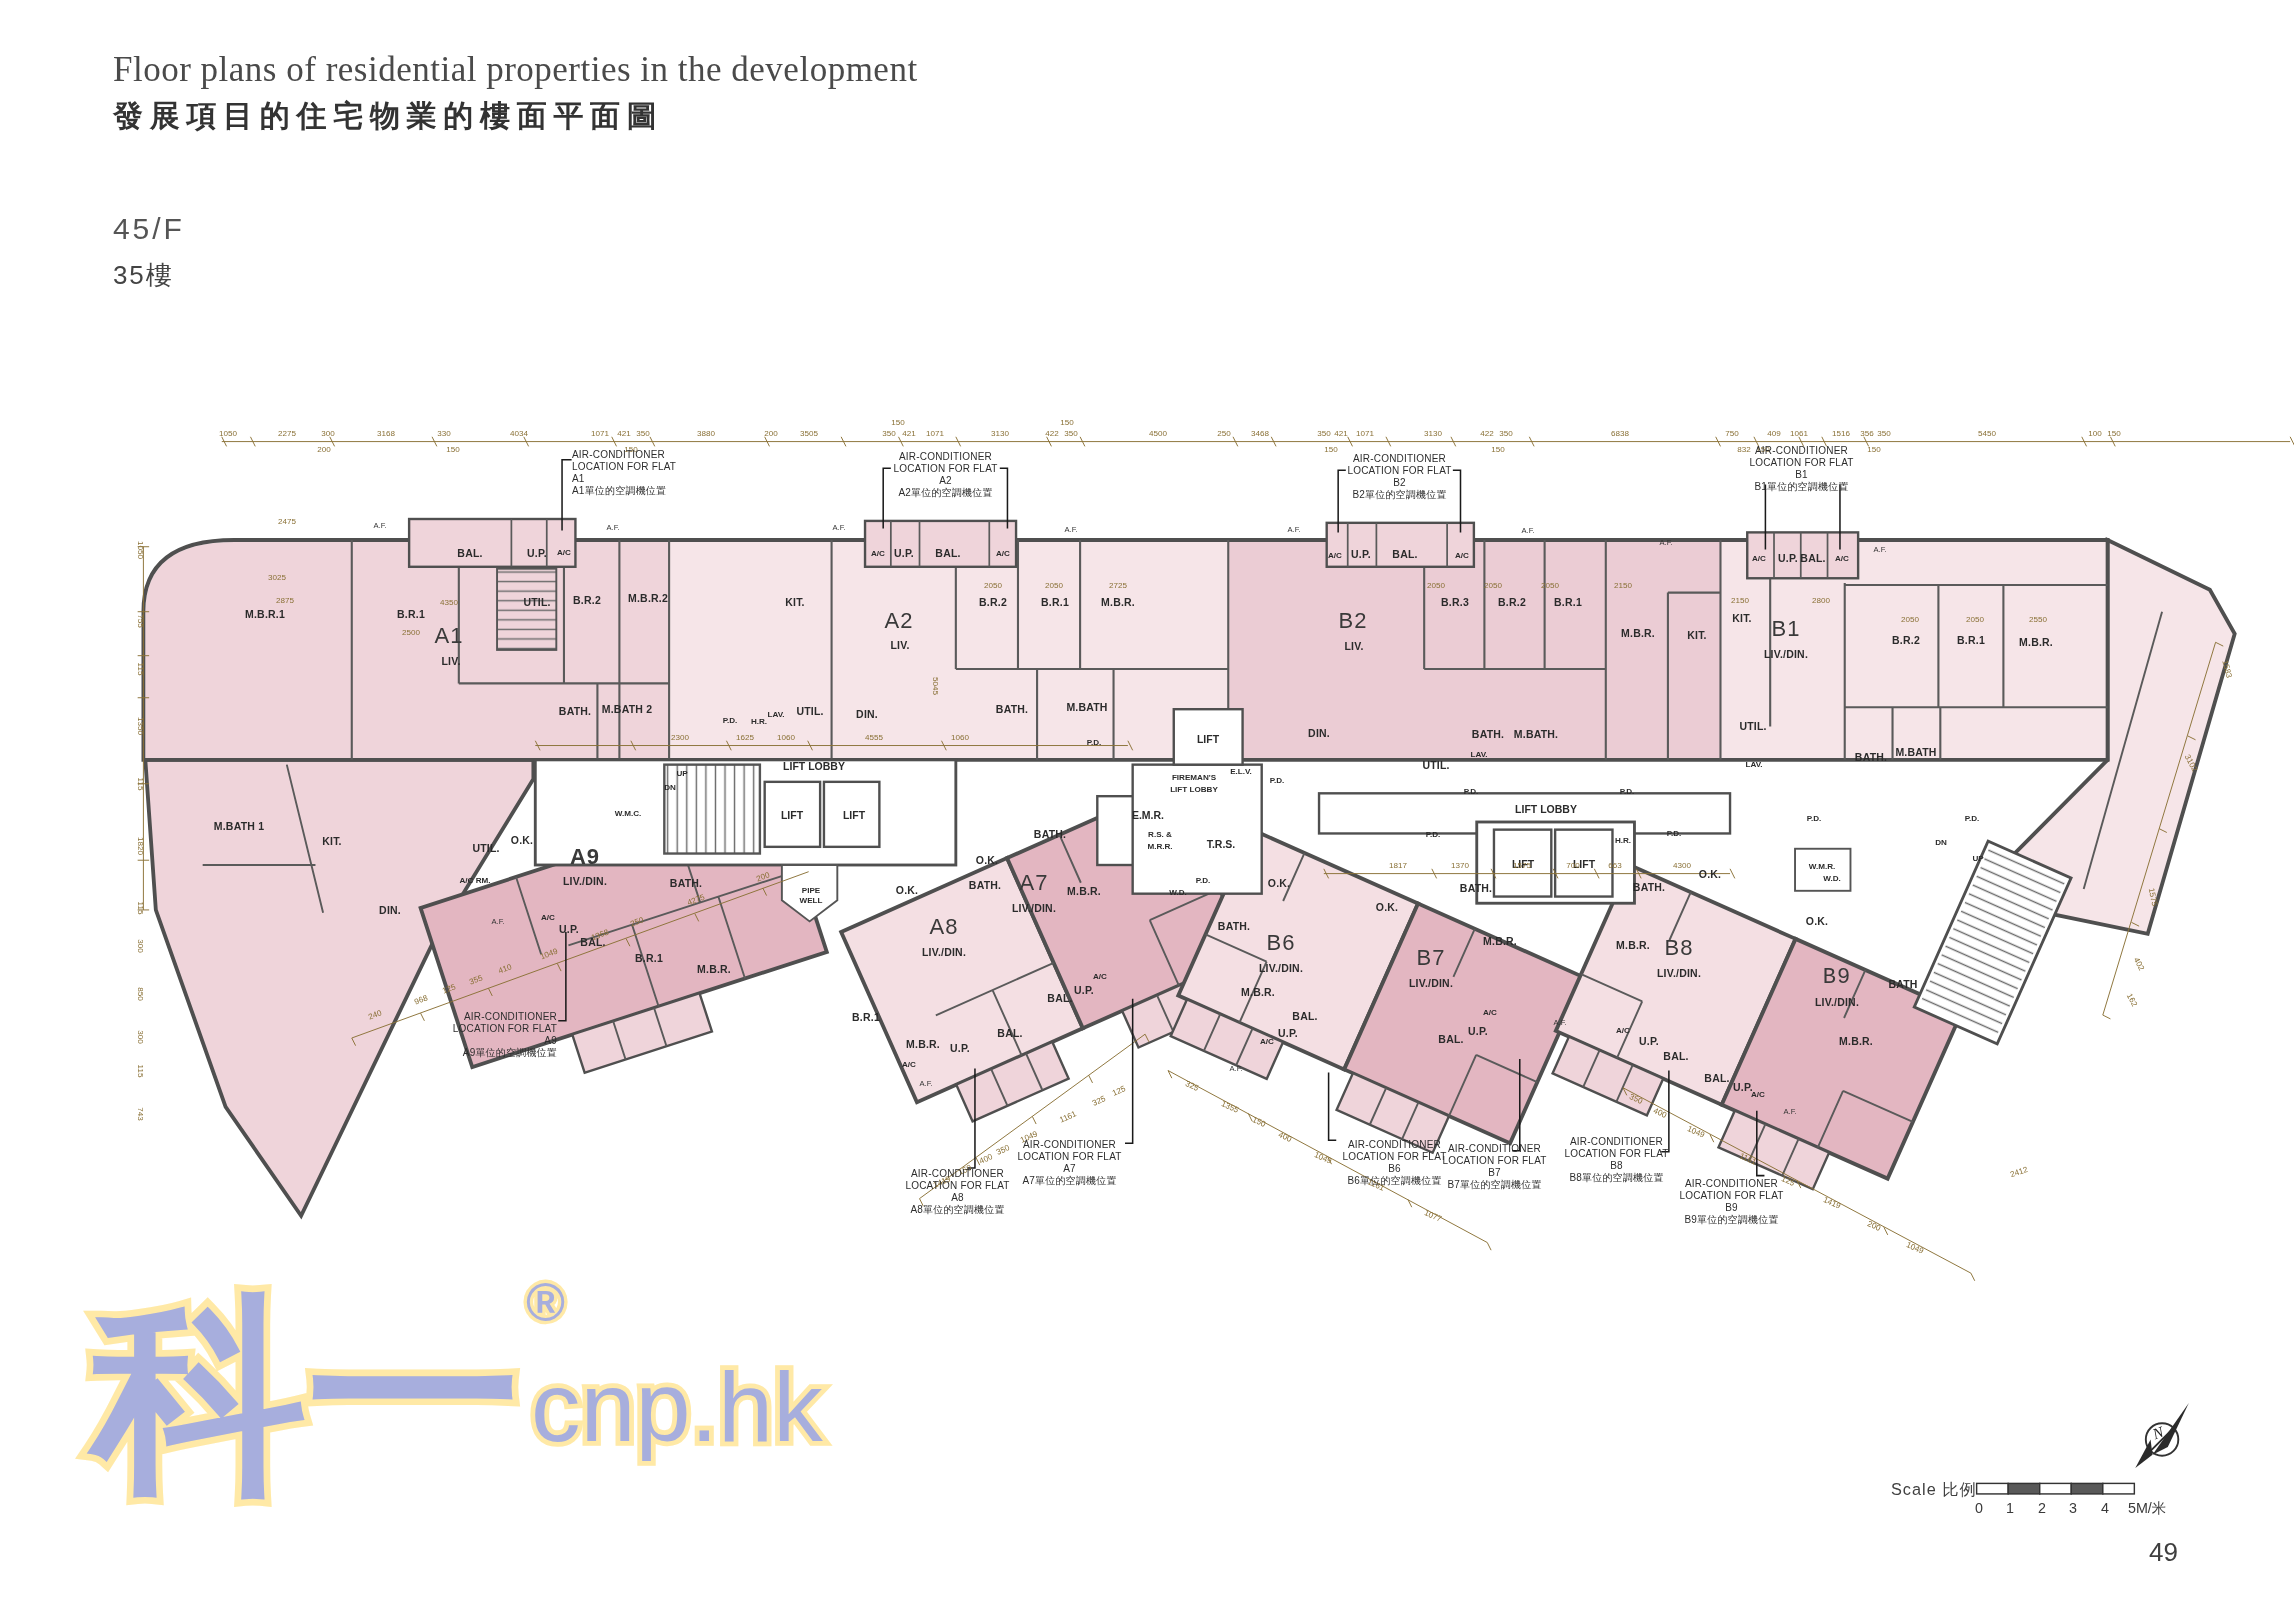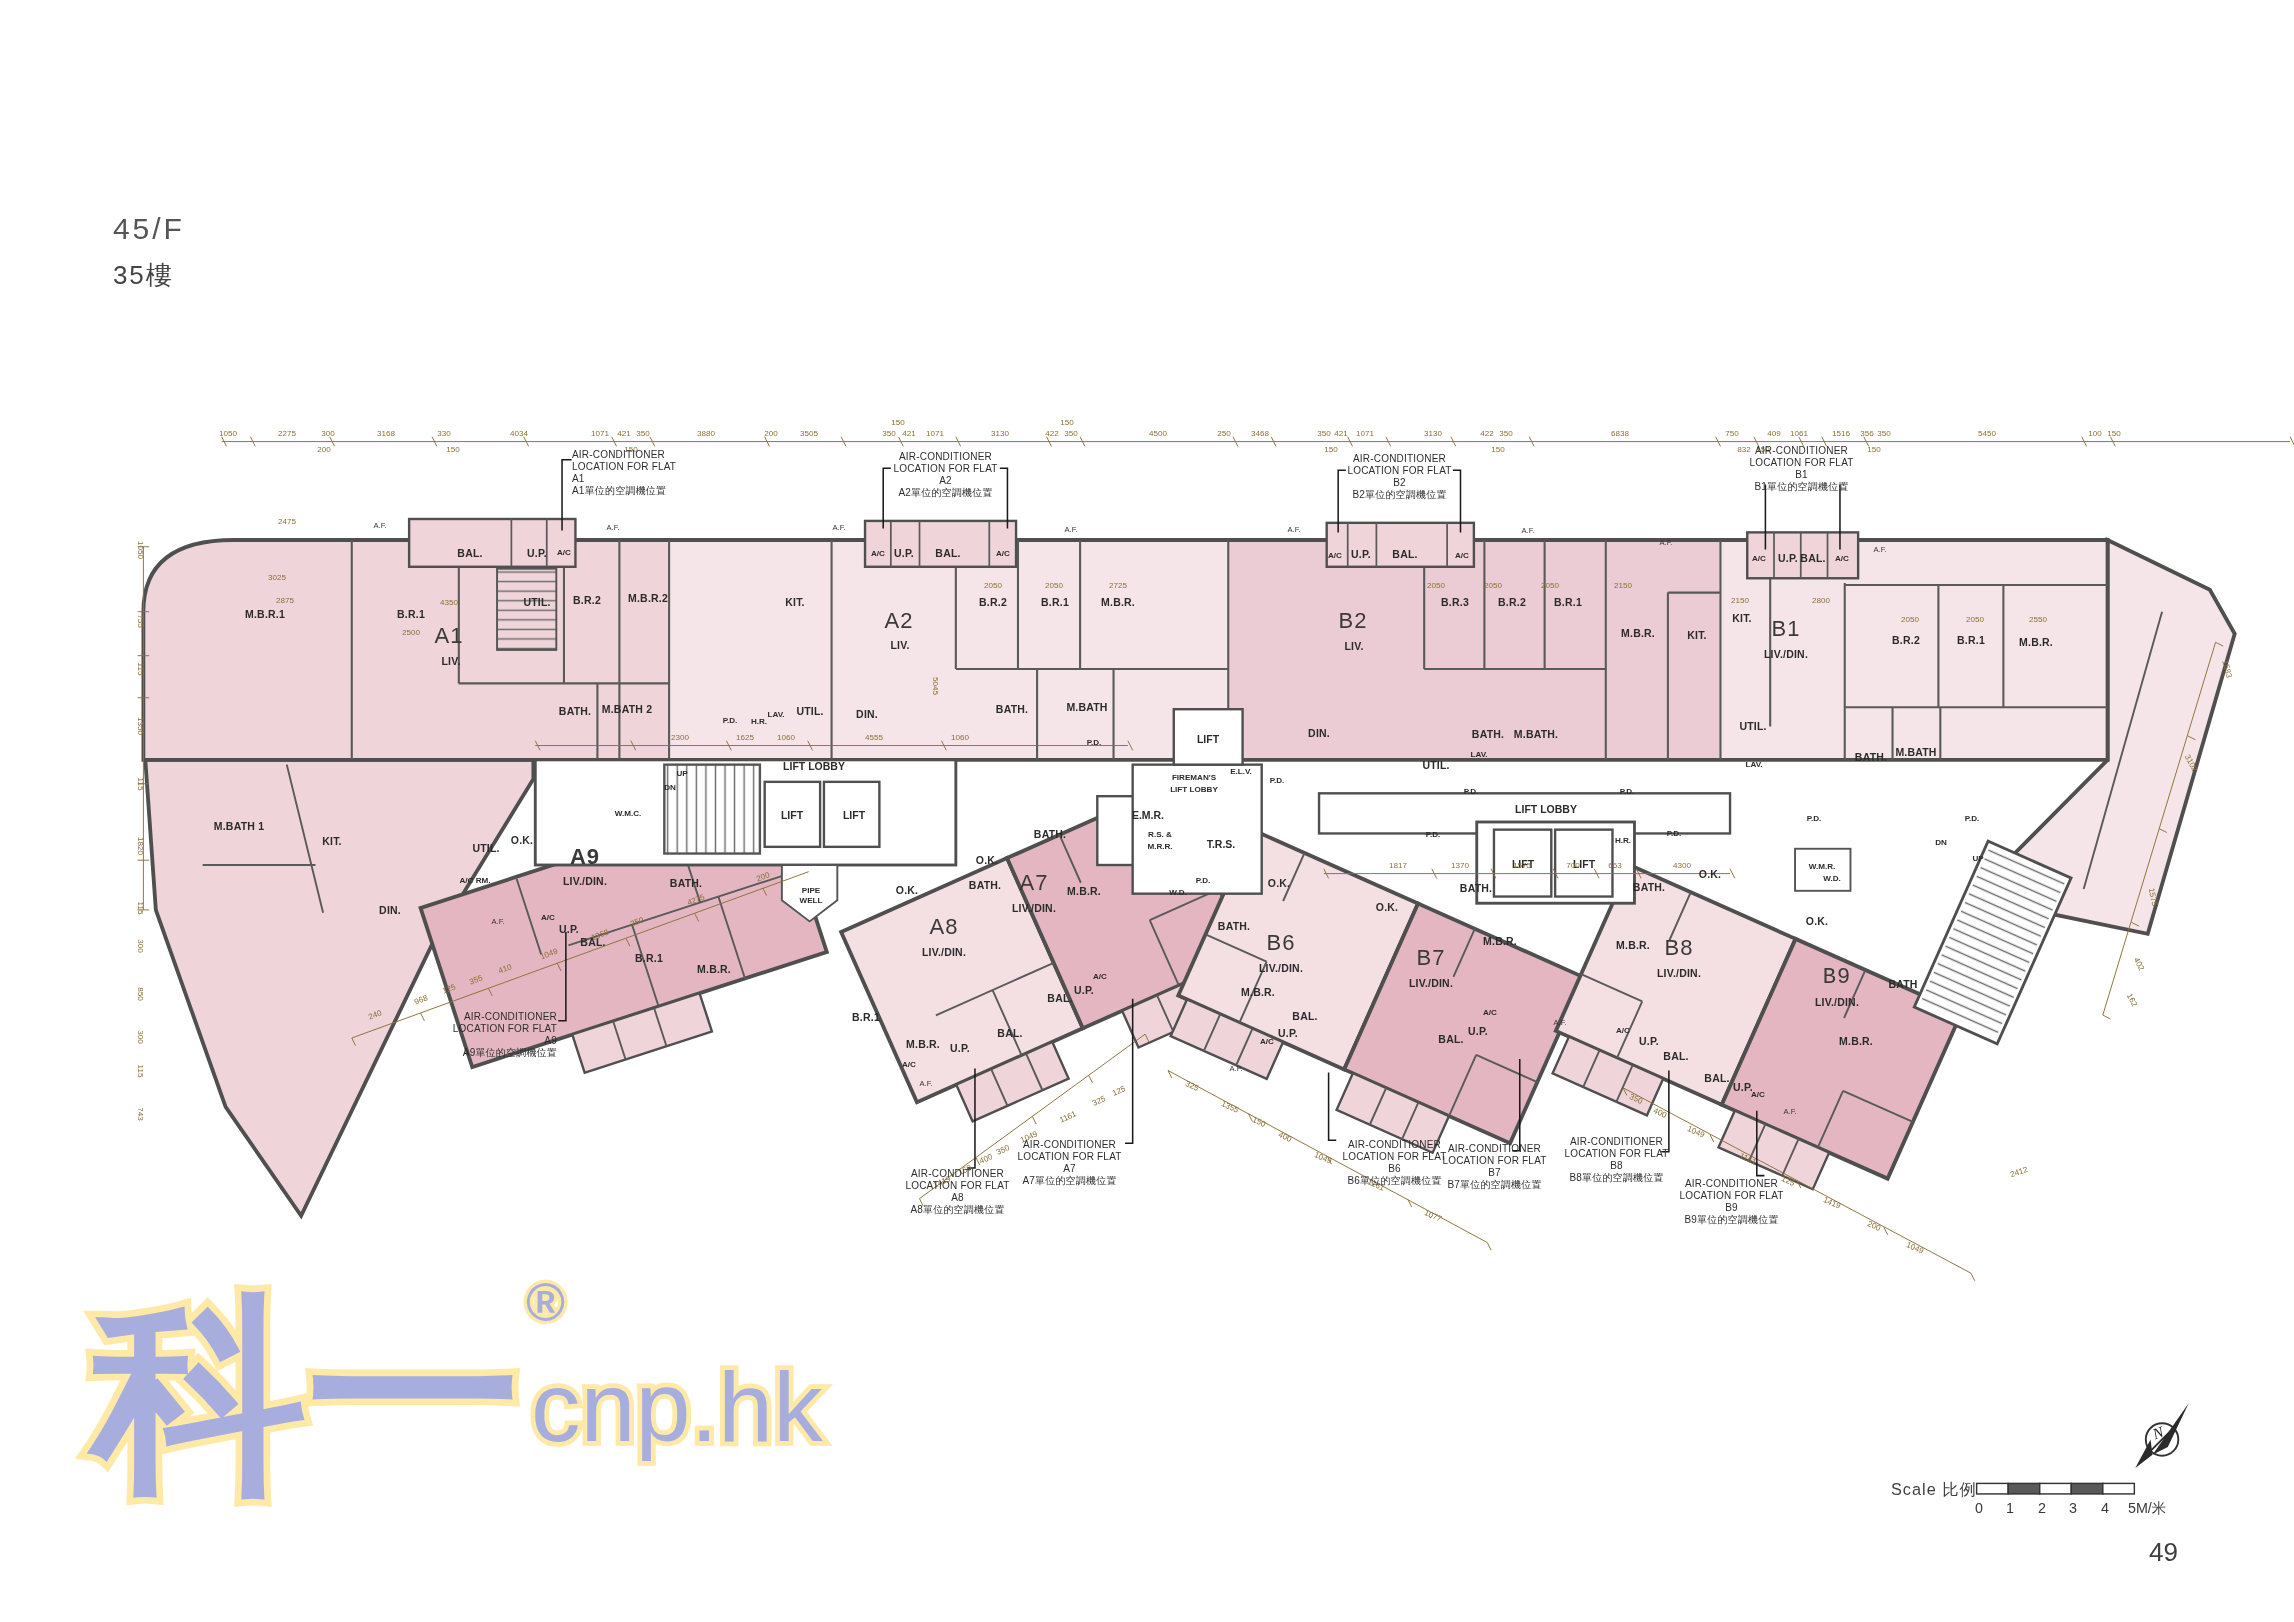--- a/index.html
+++ b/index.html
@@ -179,20 +179,22 @@
     <rect x="2200" y="1552" width="33" height="11" fill="#ffffff"></rect>
   </g>
   <g>
     <circle cx="2262" cy="1506" r="17" fill="none" stroke="#333" stroke-width="2"></circle>
     <path d="M2252 1522 L2290 1468 L2268 1514 Z" fill="#2b2b2b"></path>
     <path d="M2252 1522 L2234 1536 L2250 1506 Z" fill="#2b2b2b"></path>
     <path d="M2250 1518 L2276 1492" stroke="#2b2b2b" stroke-width="2"></path>
   </g>
 </svg>
 
+<div class="title-en">Floor plans of residential properties in the development</div>
+<div class="title-zh">發展項目的住宅物業的樓面平面圖</div>
 <div class="floor-en">45/F</div>
 <div class="floor-zh">35樓</div>
 
 <div id="plan-labels">
       <span class="pl  fl" style="left: 449px; top: 636px; transform: translate(-50%, -50%) rotate(0deg);">A1</span>
       <span class="pl  fl" style="left: 899px; top: 621px; transform: translate(-50%, -50%) rotate(0deg);">A2</span>
       <span class="pl  fl" style="left: 1353px; top: 621px; transform: translate(-50%, -50%) rotate(0deg);">B2</span>
       <span class="pl  fl" style="left: 1786px; top: 629px; transform: translate(-50%, -50%) rotate(0deg);">B1</span>
       <span class="pl  fl" style="left: 585px; top: 857px; transform: translate(-50%, -50%) rotate(0deg); font-weight: bold;">A9</span>
       <span class="pl  fl" style="left: 944px; top: 927px; transform: translate(-50%, -50%) rotate(0deg);">A8</span>

